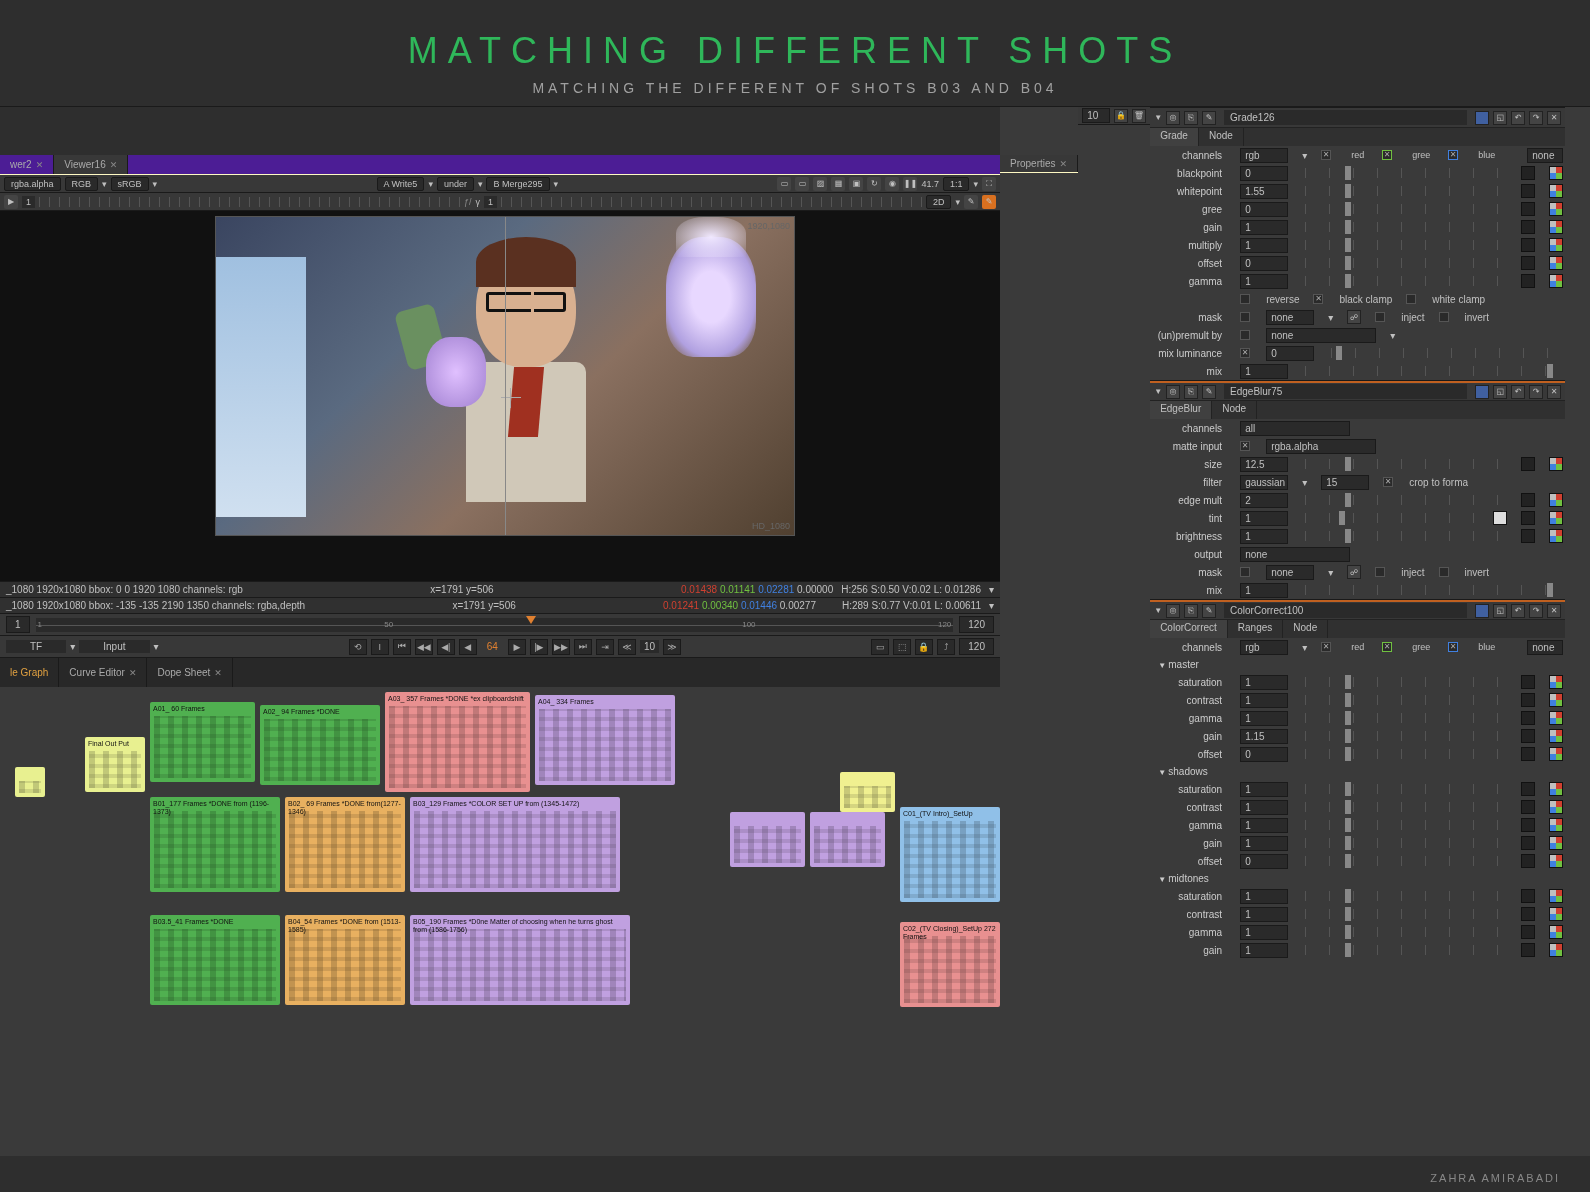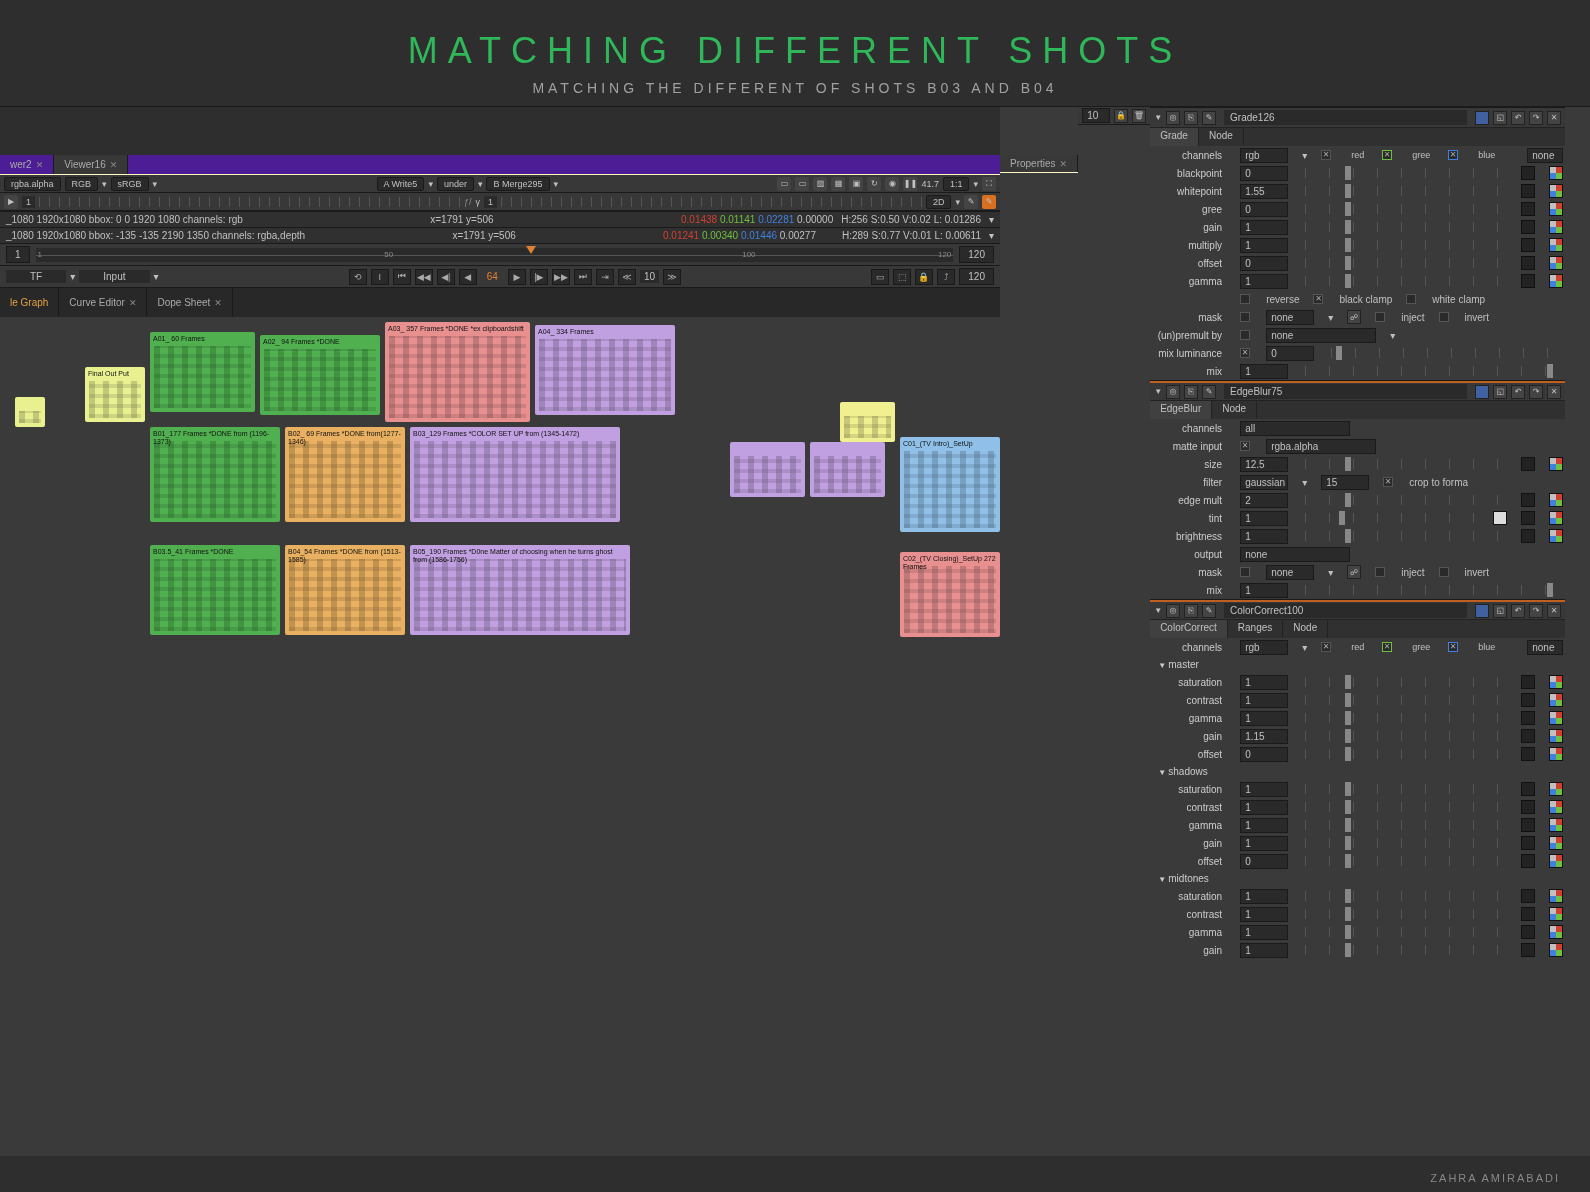--- a/index.html
+++ b/index.html
@@ -177,20 +177,38 @@
       <span style="color:#888;">ƒ/</span>
       <span>γ</span>
       <span style="background:#2a2a2a;padding:1px 4px;">1</span>
       <div class="ticks"></div>
       <span class="drop">2D</span>
         <span>▾</span>
       <span class="icon-btn">✎</span>
       <span class="icon-btn orange">✎</span>
     </div>
 
+    <div class="viewport">
+      <div class="frame">
+        <div class="sky"></div>
+        <div class="char">
+          <div class="shirt"></div>
+          <div class="tie"></div>
+          <div class="head"></div>
+          <div class="hair"></div>
+          <div class="glasses"></div>
+          <div class="phone"></div>
+          <div class="hand-phone"></div>
+          <div class="hand-up"></div>
+        </div>
+        <div class="crosshair"></div>
+        <div class="res-label">1920,1080</div>
+        <div class="res-label2">HD_1080</div>
+      </div>
+    </div>
 
     <div id="info-rows">
         <div class="info-row">
           <span>_1080 1920x1080  bbox: 0 0 1920 1080 channels: rgb</span>
   <span class="mid">x=1791 y=506</span>
   <span><span class="r">0.01438</span> <span class="g">0.01141</span> <span class="b">0.02281</span> <span class="a">0.00000</span></span>
   <span style="">H:256 S:0.50 V:0.02  L: 0.01286</span>
           <span>▾</span>
         </div>
         <div class="info-row">

